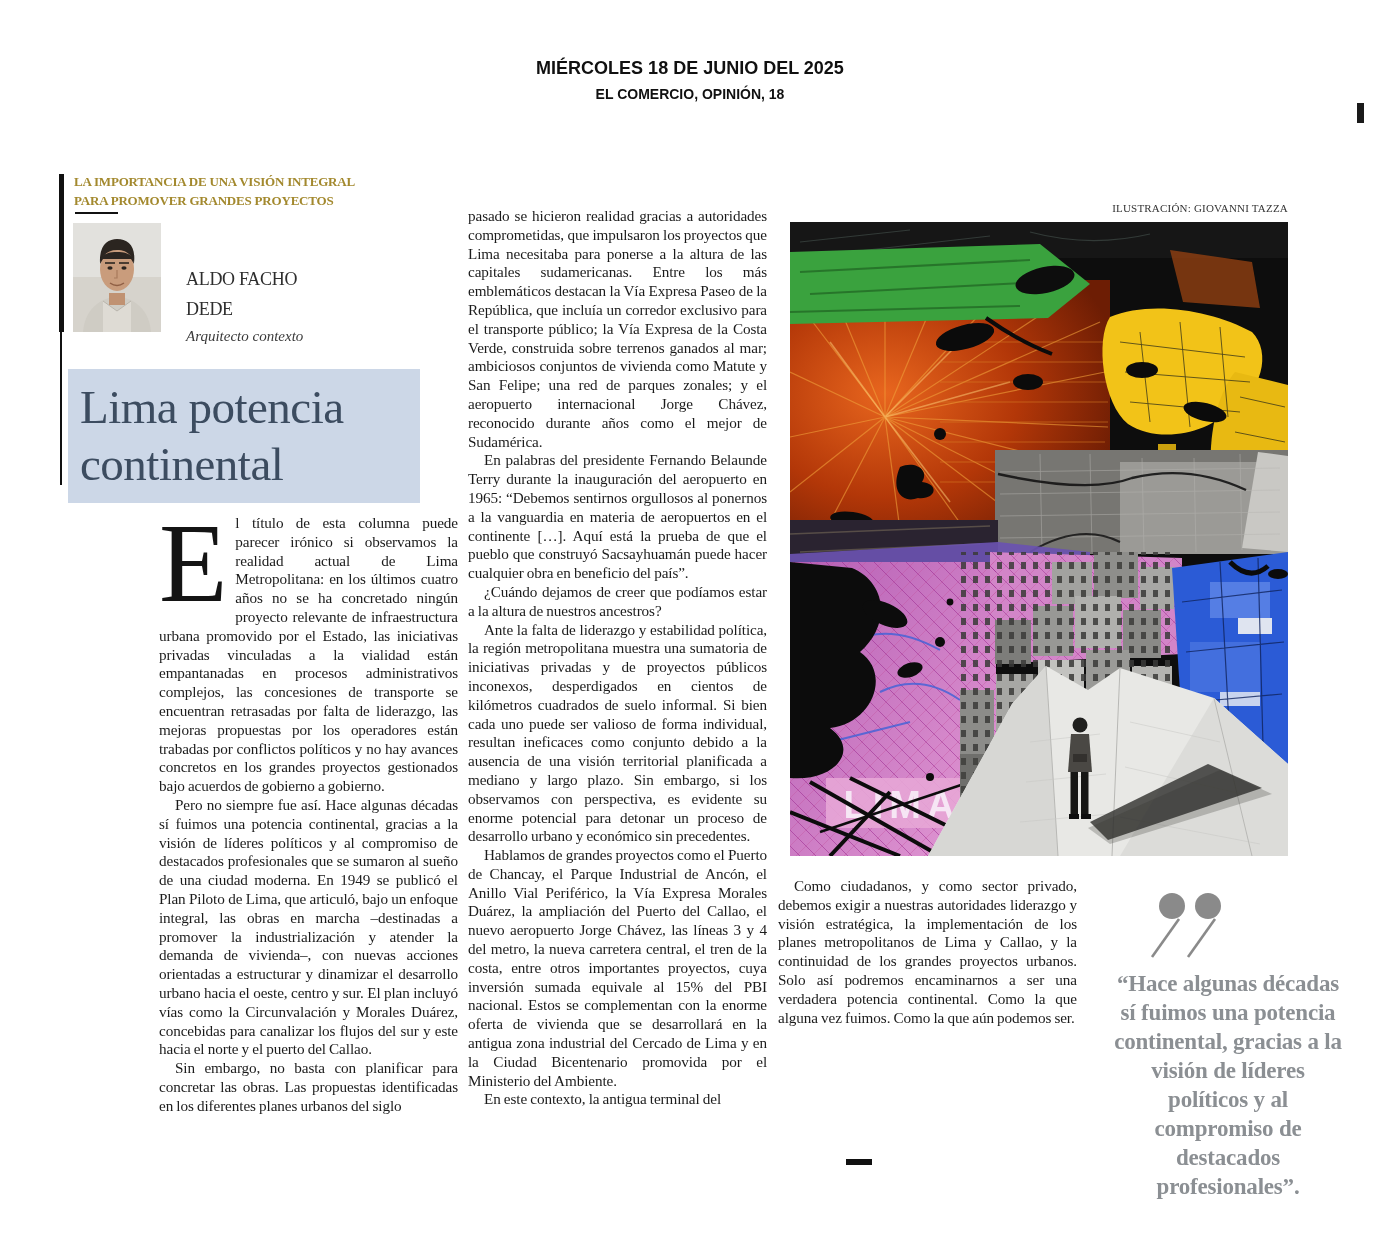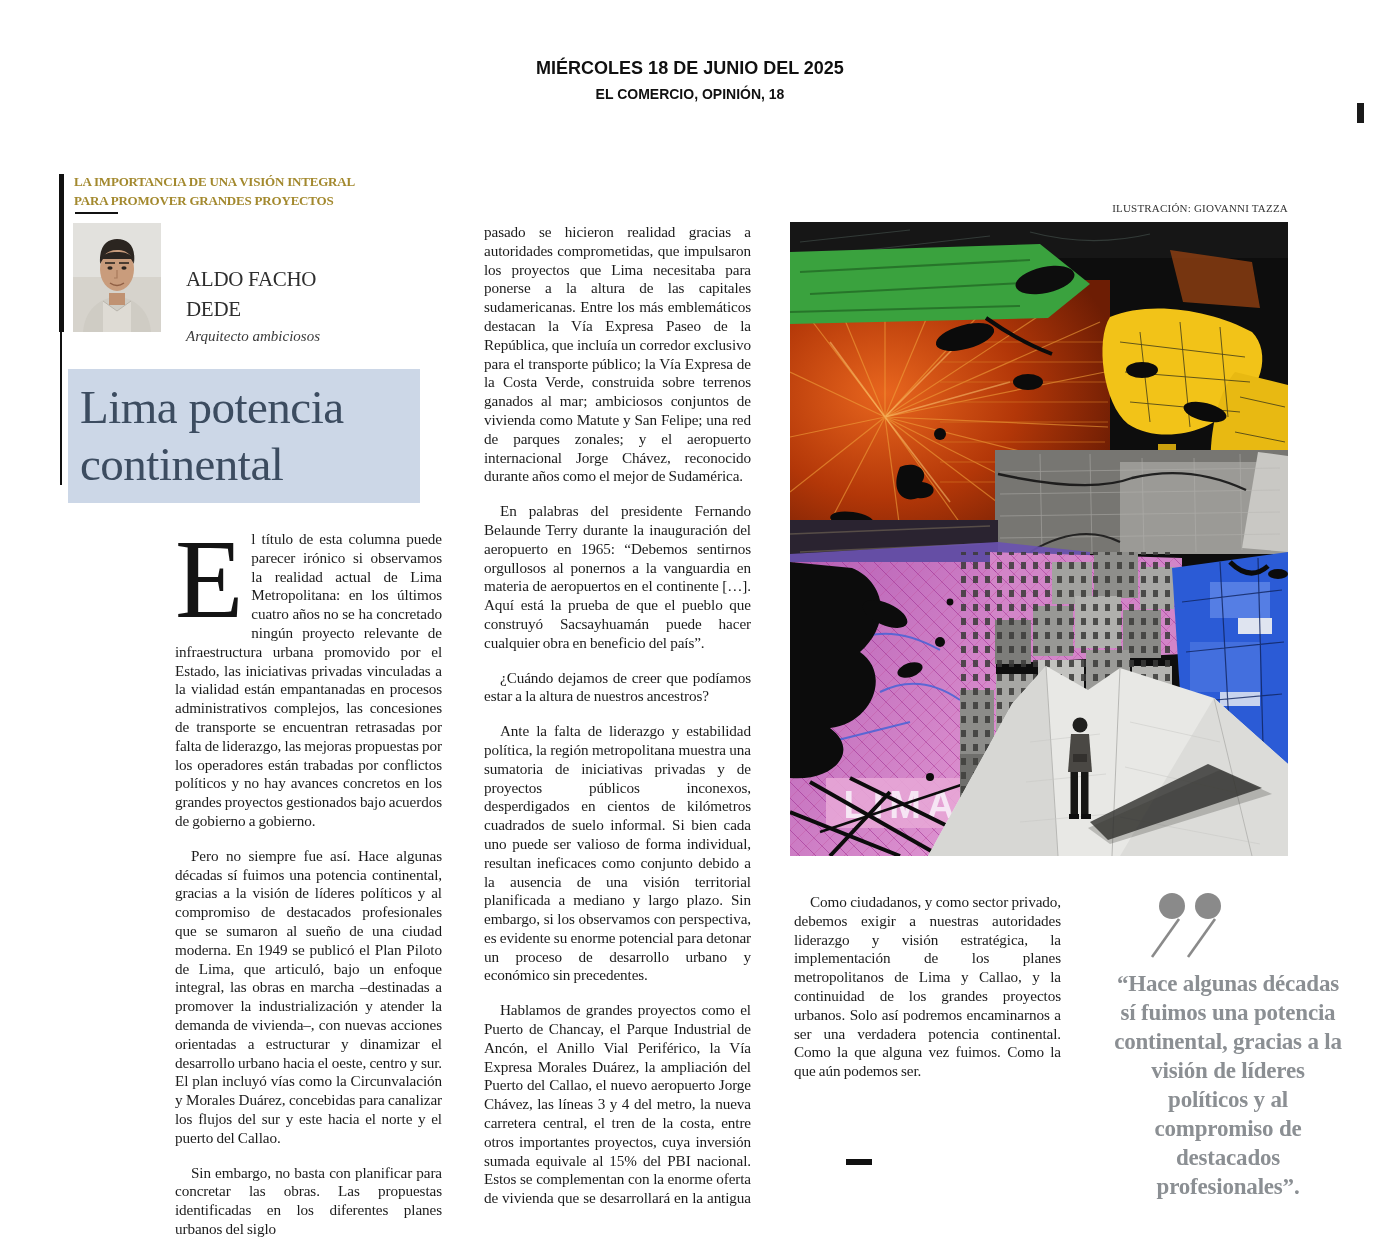--- a/index.html
+++ b/index.html
@@ -17,32 +17,32 @@
   .rail-thick{position:absolute;left:59px;top:174px;width:5px;height:158px;background:#111;}
   .rail-thin{position:absolute;left:60px;top:332px;width:2px;height:153px;background:#111;}
 
   
   .kicker{position:absolute;left:74px;top:172px;font-weight:700;font-size:13px;line-height:19px;
           color:#a3892e;letter-spacing:-0.2px;}
   .kicker-rule{position:absolute;left:75px;top:212px;width:43px;height:2px;background:#111;}
 
   
   .author-photo{position:absolute;left:73px;top:223px;width:88px;height:109px;overflow:hidden;}
-  .author-name{position:absolute;left:186px;top:264px;font-size:21px;line-height:30px;color:#2e2e2e;letter-spacing:-0.3px;}
+  .author-name{position:absolute;left:186px;top:264px;font-size:18px;line-height:30px;color:#2e2e2e;letter-spacing:-0.3px;}
   .author-role{position:absolute;left:186px;top:328px;font-style:italic;font-size:15px;color:#3a3a3a;}
 
   
   .headline{position:absolute;left:68px;top:338px;width:352px;height:134px;background:#ccd7e7;
             color:#3c4c60;font-size:47px;line-height:57px;font-weight:400;
             padding:10px 16px 0 12px;box-sizing:border-box;letter-spacing:-0.5px;}
 
   
   .col{position:absolute;width:299px;font-size:15.2px;line-height:18.8px;text-align:justify;
        letter-spacing:-0.1px;word-spacing:-0.5px;color:#1b1b1b;}
-  .col p{margin:16px;}
+  .col p{margin:0;}
   .col p.indent{text-indent:16px;}
   .col1{left:159px;top:514px;height:726px;overflow:hidden;}
   .col2{left:468px;top:207px;height:1000px;overflow:hidden;}
   .col3{left:778px;top:877px;height:330px;overflow:hidden;}
   .dropcap{float:left;font-size:112px;line-height:94px;padding:2px 8px 0 0;color:#141414;}
   .end-mark{position:absolute;left:846px;top:1159px;width:26px;height:6px;background:#111;}
 
   
   .illo-credit{position:absolute;top:202px;left:1000px;width:288px;text-align:right;
                font-family:Liberation Serif, serif;font-size:11px;color:#333;letter-spacing:0.2px;}
@@ -89,21 +89,21 @@
       <path d="M44,47 L44,55 L41,55" stroke="#a87a5c" stroke-width="1.2" fill="none"></path>
       <path d="M37,60 Q44,65 51,60" stroke="#8f5f44" stroke-width="1.5" fill="none"></path>
       <path d="M30,78 L44,88 L58,78 L58,109 L30,109 Z" fill="#dedbd4"></path>
       <path d="M30,78 L44,88 L58,78" stroke="#b9b5ac" stroke-width="1" fill="none"></path>
     </svg>
   </div>
   <div class="author-name">
     <div>ALDO FACHO</div>
     <div>DEDE</div>
   </div>
-  <div class="author-role">Arquitecto ambiciosos</div>
+  <div class="author-role">Arquitecto contexto</div>
 
   <h1 class="headline">
     <span>Lima potencia</span><br>
     <span>continental</span>
   </h1>
 
   <div class="col col1">
     <p><span class="dropcap">E</span><span>l título de esta columna puede parecer irónico si observamos la realidad actual de Lima Metropolitana: en los últimos cuatro años no se ha concretado ningún proyecto relevante de infraestructura urbana promovido por el Estado, las iniciativas privadas vinculadas a la vialidad están empantanadas en procesos administrativos complejos, las concesiones de transporte se encuentran retrasadas por falta de liderazgo, las mejoras propuestas por los operadores están trabadas por conflictos políticos y no hay avances concretos en los grandes proyectos gestionados bajo acuerdos de gobierno a gobierno.</span></p>
     <p class="indent">Pero no siempre fue así. Hace algunas décadas sí fuimos una potencia continental, gracias a la visión de líderes políticos y al compromiso de destacados profesionales que se sumaron al sueño de una ciudad moderna. En 1949 se publicó el Plan Piloto de Lima, que articuló, bajo un enfoque integral, las obras en marcha –destinadas a promover la industrialización y atender la demanda de vivienda–, con nuevas acciones orientadas a estructurar y dinamizar el desarrollo urbano hacia el oeste, centro y sur. El plan incluyó vías como la Circunvalación y Morales Duárez, concebidas para canalizar los flujos del sur y este hacia el norte y el puerto del Callao.</p>
     <p class="indent">Sin embargo, no basta con planificar para concretar las obras. Las propuestas identificadas en los diferentes planes urbanos del siglo</p>

